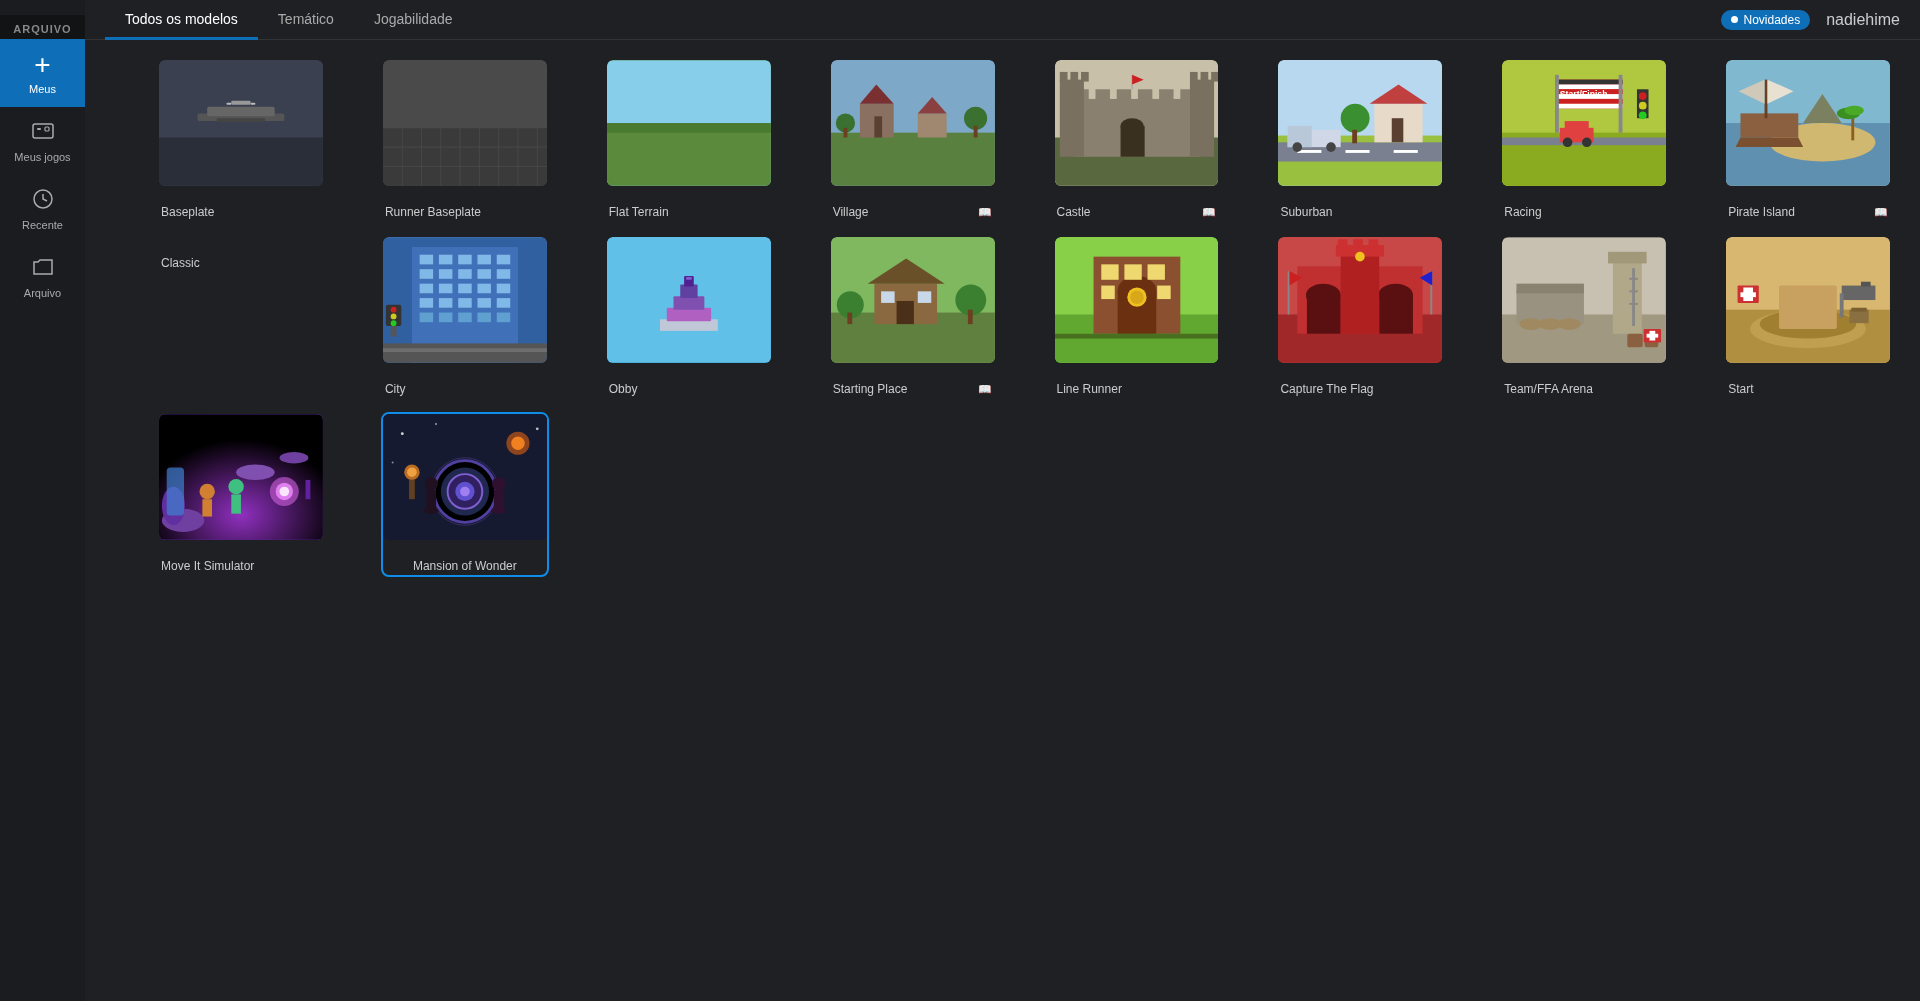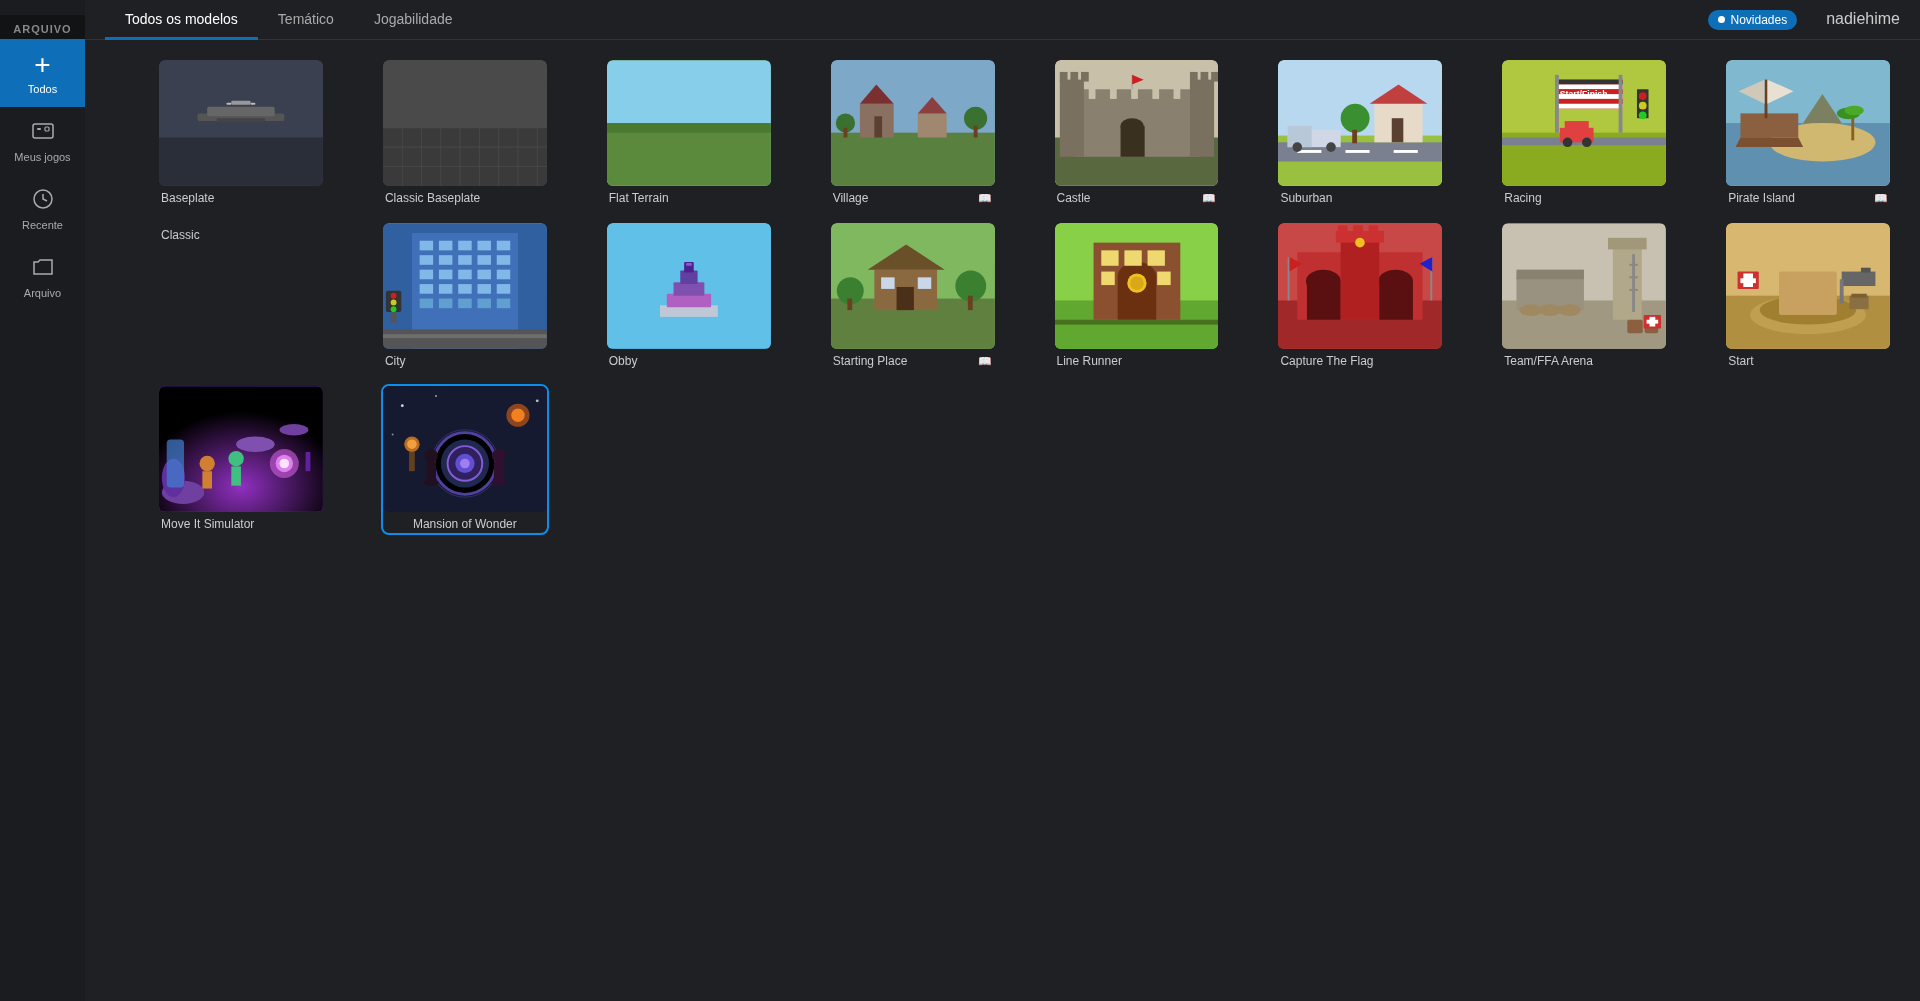--- a/index.html
+++ b/index.html
@@ -96,21 +96,22 @@
       margin-bottom: -1px;
     }
 
     .tab.active {
       color: #fff;
       border-bottom: 3px solid #0e6eb8;
     }
 
     .topbar-right {
       display: flex;
-      gap: 29px;
+      align-items: center;
+      gap: 16px;
     }
 
     .novidades-badge {
       background: #0e6eb8;
       color: #fff;
       font-size: 12px;
       padding: 3px 10px;
       border-radius: 12px;
       display: flex;
       align-items: center;
@@ -160,21 +161,21 @@
       border-radius: 6px;
       overflow: hidden;
       position: relative;
       background: #2a2d32;
     }
 
     .template-label {
       display: flex;
       align-items: center;
       gap: 4px;
-      padding: 5px 2px 2px;
+      padding: 19px 2px 2px;
       font-size: 12px;
       color: #ccc;
     }
 
     .book-icon {
       font-size: 11px;
       color: #777;
       margin-left: auto;
     }
 
@@ -294,21 +295,21 @@
 
   </style>
 </head>
 <body>
 
 <div class="sidebar">
   <div class="sidebar-header">ARQUIVO</div>
 
   <div class="sidebar-item active">
     <span class="sidebar-icon icon-plus">+</span>
-    <span>Todos</span>
+    <span>Meus</span>
   </div>
 
   <div class="sidebar-item">
     <span class="sidebar-icon">
       <svg width="24" height="24" viewBox="0 0 24 24" fill="#aaa">
           <rect x="2" y="5" width="20" height="14" rx="2" fill="none" stroke="#aaa" stroke-width="1.5"></rect>
           <rect x="6" y="9" width="4" height="2" rx="1" fill="#aaa"></rect>
           <rect x="14" y="8" width="4" height="4" rx="1" fill="none" stroke="#aaa" stroke-width="1.2"></rect>
         </svg>
     </span>
@@ -389,21 +390,21 @@
             <line x1="80" y1="70" x2="80" y2="130" stroke="#555" stroke-width="0.5"></line>
             <line x1="100" y1="70" x2="100" y2="130" stroke="#555" stroke-width="0.5"></line>
             <line x1="120" y1="70" x2="120" y2="130" stroke="#555" stroke-width="0.5"></line>
             <line x1="140" y1="70" x2="140" y2="130" stroke="#555" stroke-width="0.5"></line>
             <line x1="160" y1="70" x2="160" y2="130" stroke="#555" stroke-width="0.5"></line>
             <line x1="0" y1="90" x2="170" y2="90" stroke="#555" stroke-width="0.5"></line>
             <line x1="0" y1="110" x2="170" y2="110" stroke="#555" stroke-width="0.5"></line>
           </svg>
         </div>
         <div class="template-label">
-          <span>Classic Baseplate</span>
+          <span>Runner Baseplate</span>
         </div>
       </div>
 
       <div class="template-card">
         <div class="template-thumb thumb-flat-terrain thumb-canvas">
           <svg class="thumb-svg" viewBox="0 0 170 130">
             <rect x="0" y="0" width="170" height="130" fill="#87CEEB"></rect>
             <rect x="0" y="70" width="170" height="60" fill="#5b8a3c"></rect>
             <rect x="0" y="65" width="170" height="10" fill="#4a7a30"></rect>
           </svg>

